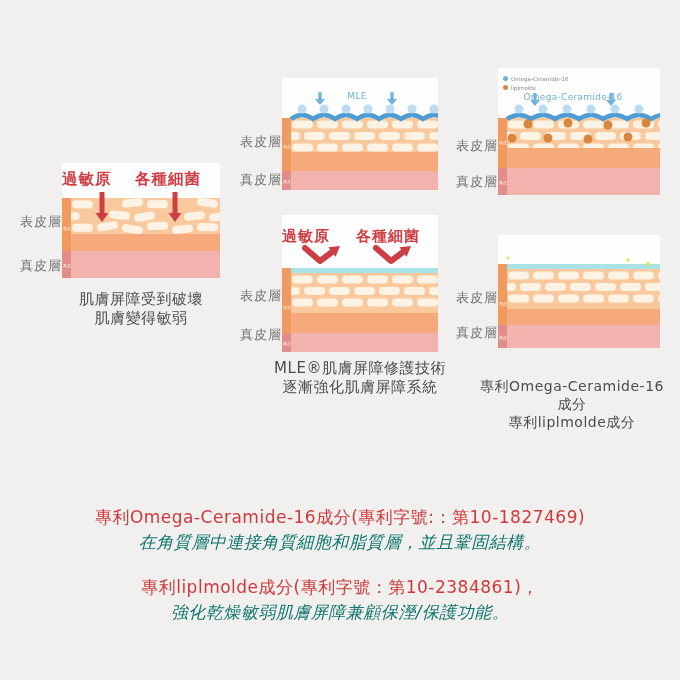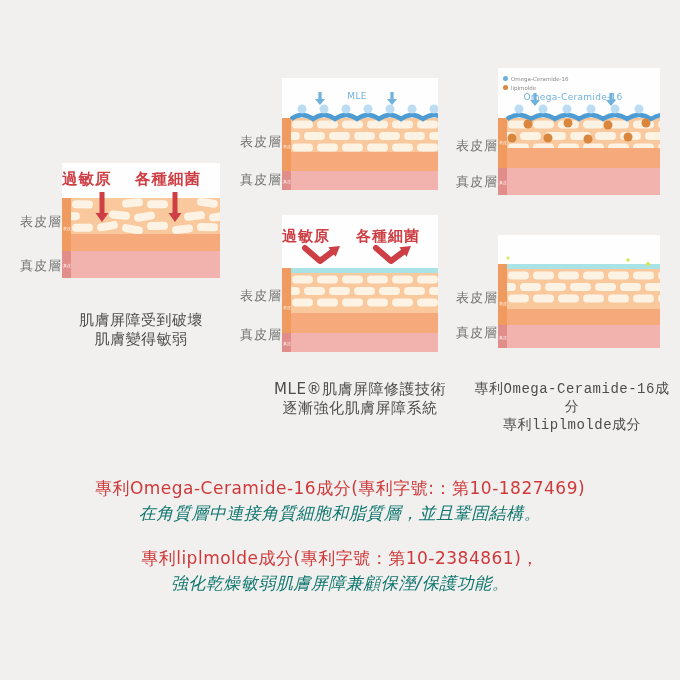--- a/index.html
+++ b/index.html
@@ -4,28 +4,28 @@
 <style>
   html,body{margin:0;padding:0;}
   body{width:680px;height:680px;background:#f1f0ee;position:relative;overflow:hidden;
        font-family:"DejaVu Sans","Liberation Sans",sans-serif;}
   .page{position:absolute;inset:0;}
   .card{position:absolute;background:#fefefe;}
   .card svg{position:absolute;left:0;top:0;}
   .toplabel{position:absolute;font-size:15.5px;font-weight:700;color:#cd3f45;text-align:left;letter-spacing:1px;}
   .toplabel.sm{font-size:15px;}
   .side-label{position:absolute;font-size:13px;color:#737373;letter-spacing:1px;width:44px;text-align:left;}
-  .caption{position:absolute;text-align:center;color:#4d4d4d;font-size:15px;line-height:18.5px;letter-spacing:0.5px;margin-top:21px;}
+  .caption{position:absolute;text-align:center;color:#4d4d4d;font-size:15px;line-height:18.5px;letter-spacing:0.5px;}
   .caption.sm{font-size:14px;line-height:18px;}
   .blue-label{position:absolute;color:#6fb1dc;text-align:center;font-size:9px;letter-spacing:0.3px;}
   .legend{position:absolute;left:5px;top:6px;}
   .legend-row{display:flex;align-items:center;height:9px;}
   .legend-dot{width:5px;height:5px;border-radius:50%;margin-right:3px;flex:none;}
   .legend-text{font-size:5.5px;color:#8a8a8a;white-space:nowrap;}
-  .footer-line{position:absolute;left:0;width:680px;text-align:center;font-size:17px;letter-spacing:0.5px;}
+  .footer-line{position:absolute;left:0;width:680px;text-align:center;font-size:17px;letter-spacing:0.5px;margin-top:29px;}
   .footer-line.red{color:#d0393b;}
   .footer-line.dark{color:#0f766e;font-style:italic;}
 </style>
 </head>
 <body>
 
 <div class="page">
 
   <section class="card" style="left:62px;top:163px;width:158px;height:115px;">
     <div class="toplabel" style="left:0;width:80px;top:6px;">過敏原</div>
@@ -287,21 +287,21 @@
         <rect x="0" y="90" width="9" height="23" fill="#e18e8b"></rect>
         <text x="1" y="70" font-size="4" fill="#fff" opacity="0.85">表皮</text>
         <text x="1" y="103.5" font-size="4" fill="#fff" opacity="0.85">真皮</text>
         <path d="M10,20.8 L10.77,22.23 L12.2,23 L10.77,23.77 L10,25.2 L9.23,23.77 L7.8,23 L9.23,22.23 Z" fill="#d6e75a"></path>
         <path d="M130,22.4 L130.91,24.09 L132.6,25 L130.91,25.91 L130,27.6 L129.09,25.91 L127.4,25 L129.09,24.09 Z" fill="#d6e75a"></path>
         <path d="M150,25.8 L151.12,27.88 L153.2,29 L151.12,30.12 L150,32.2 L148.88,30.12 L146.8,29 L148.88,27.88 Z" fill="#d6e75a"></path>
       </svg>
   </section>
   <div class="side-label" style="left:456px;top:289px;">表皮層</div>
   <div class="side-label" style="left:456px;top:324px;">真皮層</div>
-  <div class="caption sm" style="left:474px;top:359px;width:196px;font-family:Liberation Mono, monospace;">
+  <div class="caption sm" style="left:474px;top:377px;width:196px;">
     <div>專利Omega-Ceramide-16成分</div>
     <div>專利liplmolde成分</div>
   </div>
 
   <div class="footer-line red" style="top:477px;">專利Omega-Ceramide-16成分(專利字號:：第10-1827469)</div>
   <div class="footer-line dark" style="top:502px;">在角質層中連接角質細胞和脂質層，並且鞏固結構。</div>
   <div class="footer-line red" style="top:547px;">專利liplmolde成分(專利字號：第10-2384861)，</div>
   <div class="footer-line dark" style="top:572px;">強化乾燥敏弱肌膚屏障兼顧保溼/保護功能。</div>
 
 </div>

